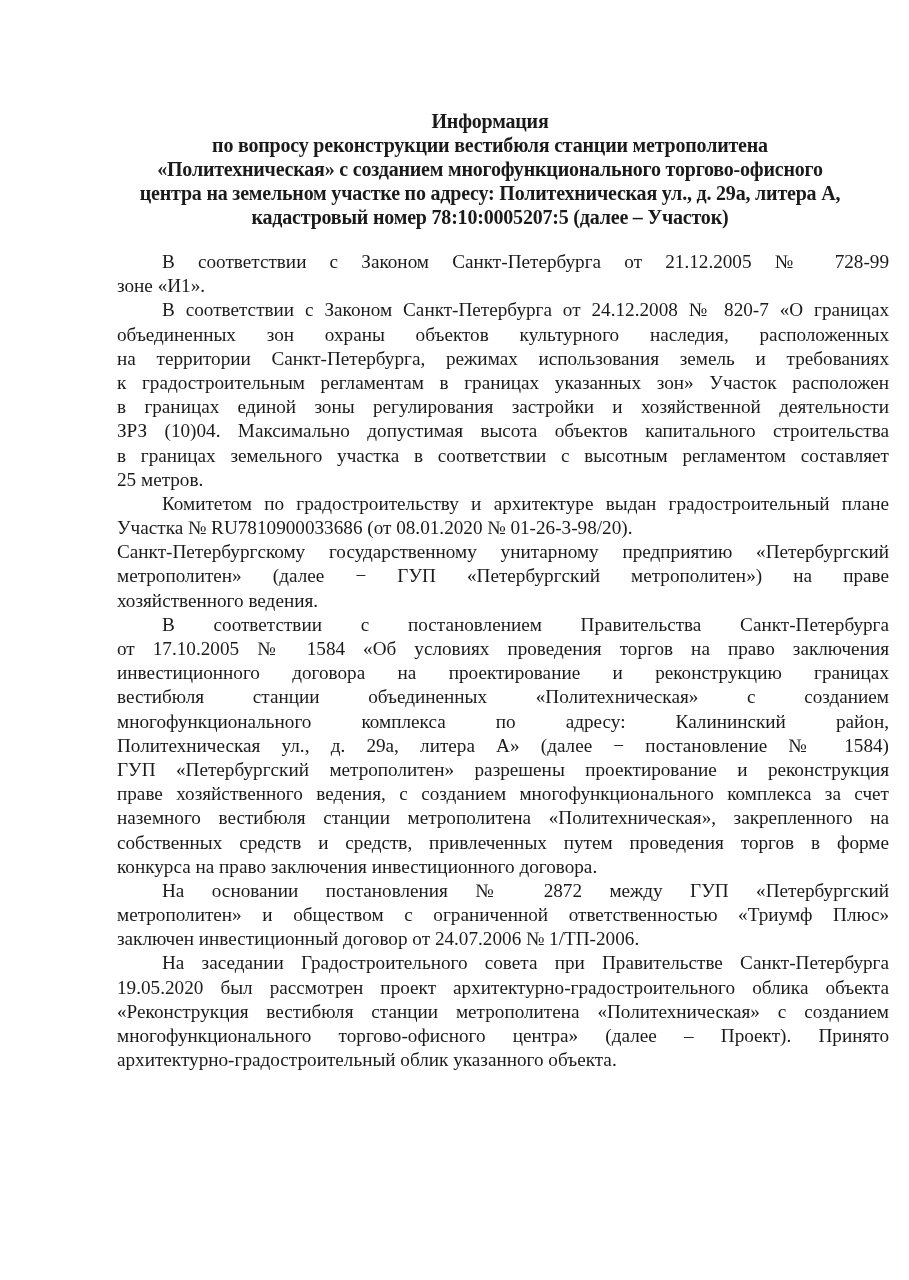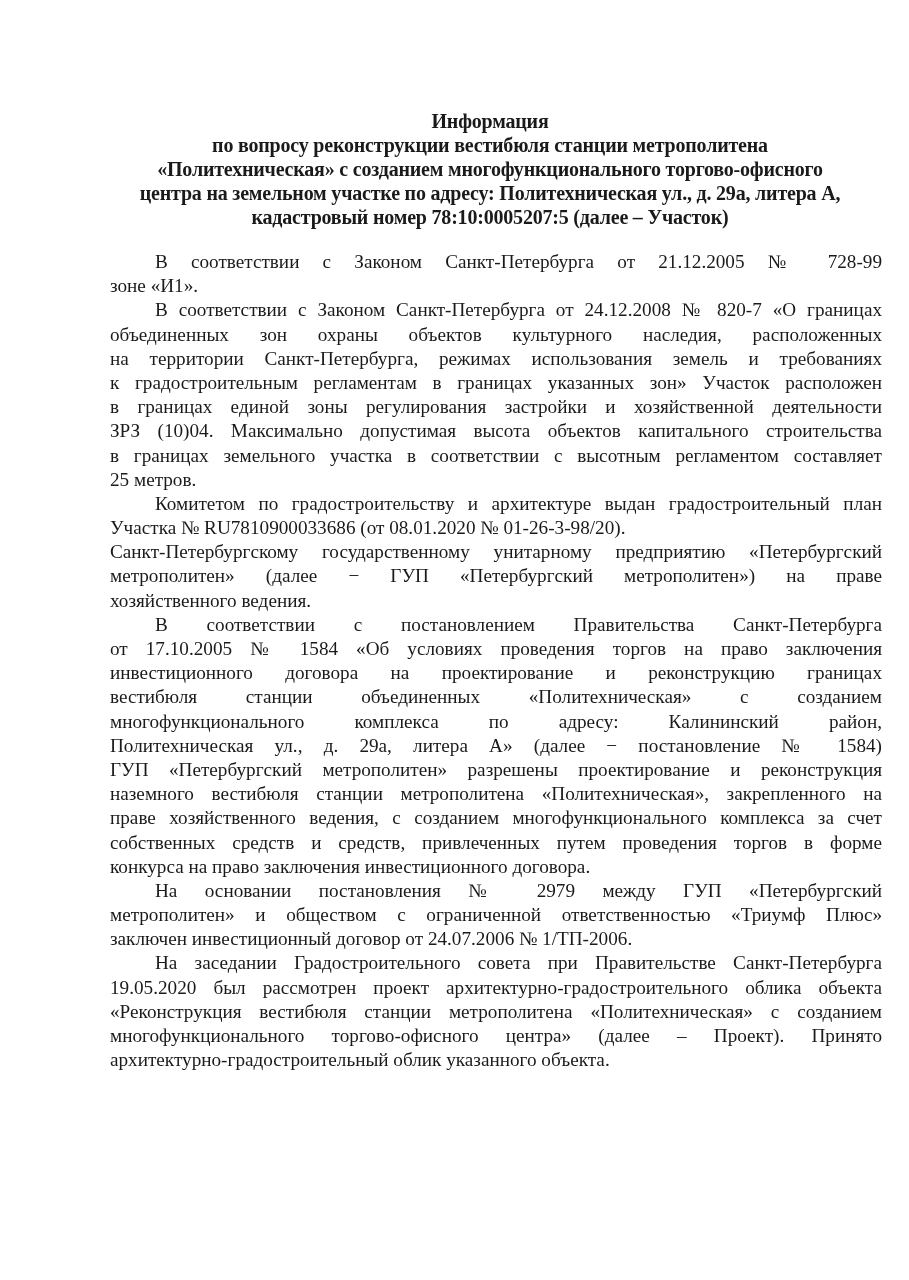--- a/index.html
+++ b/index.html
@@ -8,21 +8,21 @@
     font-family: "Liberation Serif", serif; position: relative; overflow: hidden;
   }
   .page { position: absolute; left: 0; top: 0; width: 909px; height: 1092px; }
   .heading {
     position: absolute; left: 100px; top: 109px; width: 780px;
     text-align: center; font-weight: bold; font-size: 20px; line-height: 24px;
     font-family: "Liberation Serif", serif; letter-spacing: -0.2px;
   }
   .heading .hl { display: block; white-space: nowrap; }
   .body-text {
-    position: absolute; left: 110px; top: 250px; width: 772px;
+    position: absolute; left: 117px; top: 250px; width: 772px;
     font-size: 19.2px; line-height: 24.2px;
   }
   .ln {
     display: block; white-space: nowrap; height: 24.2px;
     text-align: justify; text-align-last: justify;
   }
   .ln.last { text-align-last: left; }
   .ln.first { text-indent: 45px; }
 </style>
 </head>
@@ -46,43 +46,43 @@
         <span class="ln first" style="">В соответствии с Законом Санкт-Петербурга от 24.12.2008 № 820-7 «О границах</span>
         <span class="ln" style="">объединенных зон охраны объектов культурного наследия, расположенных</span>
         <span class="ln" style="">на территории Санкт-Петербурга, режимах использования земель и требованиях</span>
         <span class="ln" style="">к градостроительным регламентам в границах указанных зон» Участок расположен</span>
         <span class="ln" style="">в границах единой зоны регулирования застройки и хозяйственной деятельности</span>
         <span class="ln" style="">ЗРЗ (10)04. Максимально допустимая высота объектов капитального строительства</span>
         <span class="ln" style="">в границах земельного участка в соответствии с высотным регламентом составляет</span>
         <span class="ln last" style="">25 метров.</span>
       </div>
       <div>
-        <span class="ln first" style="">Комитетом по градостроительству и архитектуре выдан градостроительный план</span>
+        <span class="ln first" style="">Комитетом по градостроительству и архитектуре выдан градостроительный плане</span>
         <span class="ln last" style="">Участка № RU7810900033686 (от 08.01.2020 № 01-26-3-98/20).</span>
       </div>
       <div>
         <span class="ln" style="">Санкт-Петербургскому государственному унитарному предприятию «Петербургский</span>
         <span class="ln" style="">метрополитен» (далее − ГУП «Петербургский метрополитен») на праве</span>
         <span class="ln last" style="">хозяйственного ведения.</span>
       </div>
       <div>
         <span class="ln first" style="">В соответствии с постановлением Правительства Санкт-Петербурга</span>
         <span class="ln" style="">от 17.10.2005 № 1584 «Об условиях проведения торгов на право заключения</span>
         <span class="ln" style="">инвестиционного договора на проектирование и реконструкцию границах</span>
         <span class="ln" style="">вестибюля станции объединенных «Политехническая» с созданием</span>
         <span class="ln" style="">многофункционального комплекса по адресу: Калининский район,</span>
         <span class="ln" style="">Политехническая ул., д. 29а, литера А» (далее − постановление № 1584)</span>
         <span class="ln" style="">ГУП «Петербургский метрополитен» разрешены проектирование и реконструкция</span>
+        <span class="ln" style="">праве хозяйственного ведения, с созданием многофункционального комплекса за счет</span>
         <span class="ln" style="">наземного вестибюля станции метрополитена «Политехническая», закрепленного на</span>
-        <span class="ln" style="">праве хозяйственного ведения, с созданием многофункционального комплекса за счет</span>
         <span class="ln" style="">собственных средств и средств, привлеченных путем проведения торгов в форме</span>
         <span class="ln last" style="">конкурса на право заключения инвестиционного договора.</span>
       </div>
       <div>
-        <span class="ln first" style="">На основании постановления № 2979 между ГУП «Петербургский</span>
+        <span class="ln first" style="">На основании постановления № 2872 между ГУП «Петербургский</span>
         <span class="ln" style="">метрополитен» и обществом с ограниченной ответственностью «Триумф Плюс»</span>
         <span class="ln last" style="">заключен инвестиционный договор от 24.07.2006 № 1/ТП-2006.</span>
       </div>
       <div>
         <span class="ln first" style="">На заседании Градостроительного совета при Правительстве Санкт-Петербурга</span>
         <span class="ln" style="">19.05.2020 был рассмотрен проект архитектурно-градостроительного облика объекта</span>
         <span class="ln" style="">«Реконструкция вестибюля станции метрополитена «Политехническая» с созданием</span>
         <span class="ln" style="">многофункционального торгово-офисного центра» (далее – Проект). Принято</span>
         <span class="ln last" style="">архитектурно-градостроительный облик указанного объекта.</span>
       </div>

